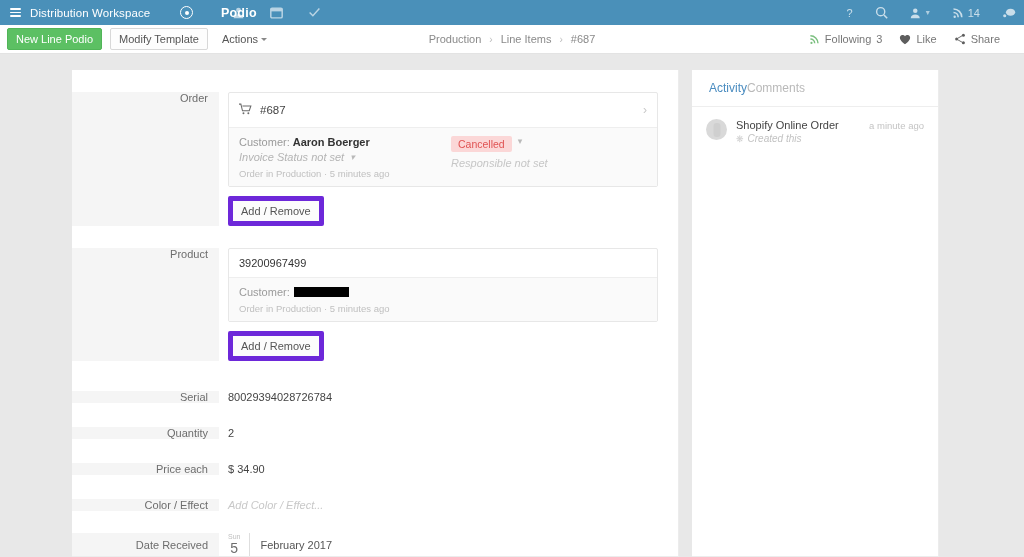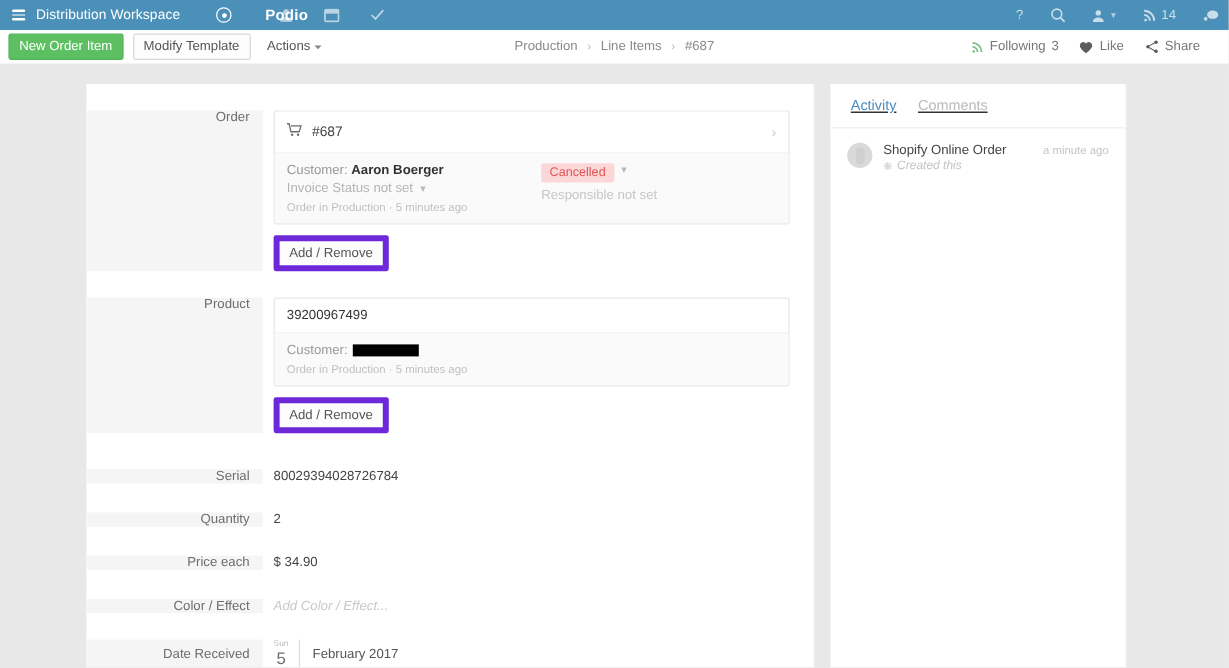--- a/index.html
+++ b/index.html
@@ -76,30 +76,30 @@
   .fvalue { flex: 1; padding-left: 9px; }
 
   .rel-box { border: 1px solid #e7e7e7; border-radius: 2px; width: 430px; background: #fff; }
   .rel-head { padding: 8px 10px; display: flex; align-items: center; gap: 8px;
               border-bottom: 1px solid #eee; position: relative; }
   .rel-title { font-size: 11.5px; color: #444; }
   .rel-chevron { position: absolute; right: 10px; color: #c8c8c8; font-size: 12px; }
   .rel-body { background: #fafafa; padding: 8px 10px 7px 10px; position: relative; }
   .rel-line { font-size: 11px; color: #9a9a9a; margin-bottom: 3px; display: flex; align-items: center; }
   .rel-line b { color: #333; font-weight: bold; margin-left: 3px; }
-  .rel-line.italic { color: #b4b4b4; }
+  .rel-line.italic { font-style: italic; color: #b4b4b4; }
   .rel-meta { font-size: 9.5px; color: #c0c0c0; margin-top: 5px; }
   .chev-sm { margin-left: 6px; color: #b9b9b9; font-size: 9px; }
   .badge-cancelled {
     background: #fbd7d7; color: #e05252; font-size: 10.5px;
     padding: 2px 7px; border-radius: 2px; display: inline-block;
   }
   .rel-right { position: absolute; left: 222px; top: 8px; }
   .rel-right .rr1 { display: flex; }
-  .rel-right .rr2 { font-size: 11px; color: #c6c6c6; margin-top: 5px; }
+  .rel-right .rr2 { font-size: 11px; color: #c6c6c6; font-style: italic; margin-top: 5px; }
   .addremove {
     display: inline-block; margin-top: 9px;
     background: #fcfcfc; border: 5px solid #6d28d9; border-radius: 2px;
     font-size: 11px; color: #555; padding: 4px 8px; cursor: pointer; line-height: 1.1;
   }
   .prod-box { border: 1px solid #e7e7e7; border-radius: 2px; width: 430px; background: #fff; }
   .prod-head { padding: 8px 10px; font-size: 11px; color: #333; border-bottom: 1px solid #eee; }
   .redacted { display: inline-block; width: 55px; height: 10px; background: #000;
               vertical-align: middle; margin-left: 4px; }
   .plain-val { font-size: 11px; color: #444; }
@@ -107,21 +107,21 @@
 
   .datewrap { display: flex; align-items: center; }
   .daybox { text-align: center; padding-right: 9px; border-right: 1px solid #dedede; min-width: 22px; }
   .daybox .dow { font-size: 7px; color: #c0c0c0; line-height: 1; }
   .daybox .dnum { font-size: 14px; color: #6d6d6d; line-height: 1.15; }
   .datetext { font-size: 11px; color: #555; padding-left: 10px; }
 
   
   .card-side { width: 247px; background: #fff; border: 1px solid #ececec;
                border-top: none; border-left: none; min-height: 434px; }
-  .tabs { display: flex; gap: 18px; padding: 11px 17px 9px 17px; border-bottom: 1px solid #eee; text-decoration: underline; }
+  .tabs { display: flex; padding: 11px 17px 9px 17px; border-bottom: 1px solid #eee; }
   .tab { font-size: 12px; color: #b9b9b9; cursor: pointer; padding-bottom: 2px; }
   .tab.active { color: #4a8cc0; }
   .act-item { display: flex; padding: 12px 14px 0 14px; }
   .avatar { width: 21px; height: 21px; border-radius: 50%; background: #d9d9d9; flex: none;
             position: relative; overflow: hidden; }
   .avatar::after { content: ""; position: absolute; left: 50%; top: 4px;
                    transform: translateX(-50%); width: 7px; height: 14px;
                    background: #cfcfcf; border-radius: 3px; }
   .act-body { flex: 1; padding-left: 9px; position: relative; }
   .act-name { font-size: 11px; color: #444; }
@@ -192,21 +192,21 @@
     <span class="ri">
       <svg width="14" height="12" viewBox="0 0 18 14">
           <ellipse cx="11" cy="6" rx="6" ry="4.5" fill="#fff"></ellipse>
           <circle cx="3.5" cy="10.5" r="2" fill="#fff"></circle>
         </svg>
     </span>
   </div>
 </div>
 
 <div class="actionbar">
-  <div class="btn-green">New Order Item</div>
+  <div class="btn-green">New Line Podio</div>
   <div class="btn-plain">Modify Template</div>
   <div class="btn-text">
     <span>Actions</span>
     <span class="caret"></span>
   </div>
 
   <div class="breadcrumb">
     <span class="bc">Production</span>
     <span class="bc-sep">›</span>
     <span class="bc">Line Items</span>

